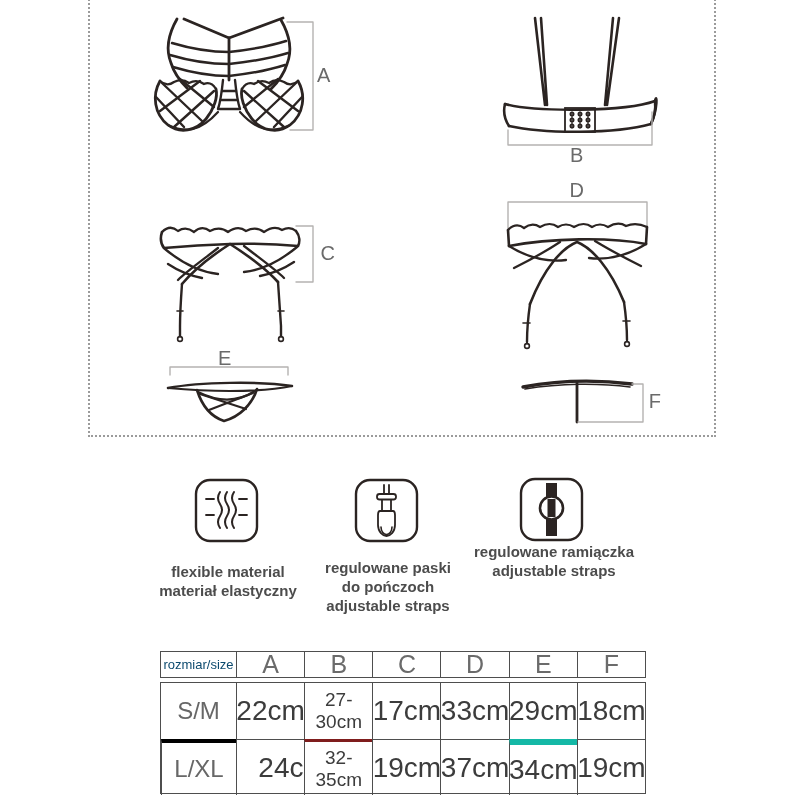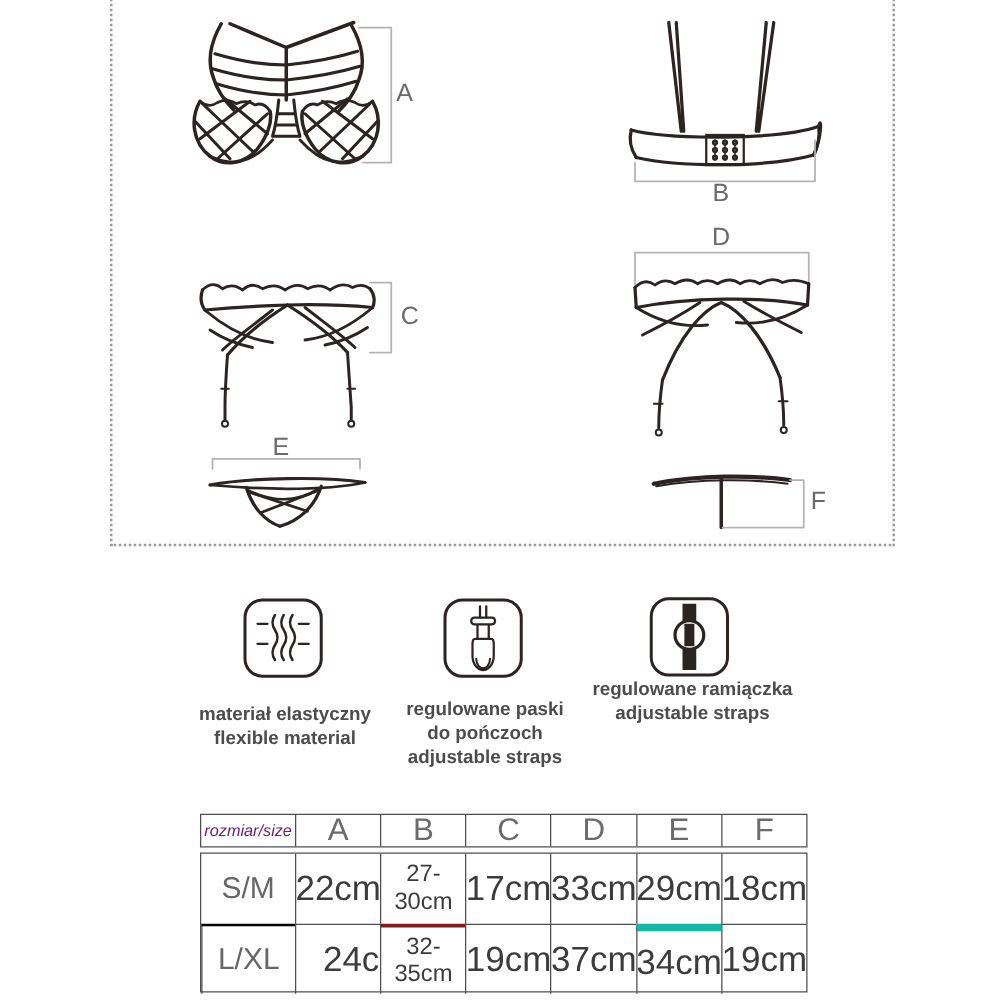--- a/index.html
+++ b/index.html
@@ -15,21 +15,21 @@
   .icon-svg{position:absolute;}
   
   .tbl-head,.tbl-body{position:absolute;left:160px;width:486px;display:grid;
       grid-template-columns:75px repeat(6,1fr);box-sizing:border-box;
       border:1px solid #4e4e4e;}
   .tbl-head{top:651px;height:27px;}
   .tbl-body{top:682px;height:112px;grid-template-rows:56px 56px;text-align:center;}
   .cell{display:flex;align-items:center;justify-content:center;
         border-left:1px solid #4e4e4e;box-sizing:border-box;overflow:hidden;}
   .cell:first-child{border-left:none;}
-  .corner{font-size:13px;color:#701a75;font-style:italic;}
+  .corner{font-size:13px;color:#0c4a6e;}
   .colhead{font-size:25px;color:#6b6b6b;font-weight:400;}
   .rowlabel{font-size:24px;color:#676767;}
   .val{font-size:28px;color:#3c3c3c;}
   .val.small{font-size:19px;}
   svg{display:block;}
 </style>
 </head>
 <body>
 
 <div class="stage">
@@ -210,22 +210,22 @@
   </svg>
 
   <svg class="icon-svg" style="left:518px;top:476px;" width="67" height="67" viewBox="0 0 67 67" fill="none" stroke="#2b2422" stroke-linecap="round">
     <rect x="3" y="3" width="61" height="61" rx="14" stroke-width="2.4"></rect>
     <rect x="28" y="7" width="11" height="53" fill="#2b2422" stroke="none"></rect>
     <circle cx="33.5" cy="32" r="11.5" fill="#ffffff" stroke-width="2.6"></circle>
     <rect x="29.5" y="23" width="8" height="18" fill="#2b2422" stroke="none"></rect>
   </svg>
 
   <div class="feature-text" style="left:140px;top:562px;width:176px;">
+    <div>flexible material</div>
     <div>materiał elastyczny</div>
-    <div>flexible material</div>
   </div>
   <div class="feature-text" style="left:298px;top:558px;width:180px;">
     <div>regulowane paski</div>
     <div>do pończoch</div>
     <div>adjustable straps</div>
   </div>
   <div class="feature-text" style="left:458px;top:542px;width:192px;">
     <div>regulowane ramiączka</div>
     <div>adjustable straps</div>
   </div>
@@ -242,21 +242,21 @@
 
   <div class="tbl-body">
     <div class="cell rowlabel">S/M</div>
     <div class="cell val">22cm</div>
     <div class="cell val small">27-30cm</div>
     <div class="cell val">17cm</div>
     <div class="cell val">33cm</div>
     <div class="cell val">29cm</div>
     <div class="cell val">18cm</div>
 
-    <div class="cell rowlabel row2" style="border-top:2px solid #000000;">L/XL</div>
+    <div class="cell rowlabel row2" style="border-top:4px solid #000000;">L/XL</div>
     <div class="cell val row2" style="border-top:1px solid #4e4e4e;padding-left:44px;">24cm</div>
     <div class="cell val small row2" style="border-top:3px solid #7f1d1d;">32-35cm</div>
     <div class="cell val row2" style="border-top:1px solid #4e4e4e;">19cm</div>
     <div class="cell val row2" style="border-top:1px solid #4e4e4e;">37cm</div>
     <div class="cell val row2" style="border-top:6px solid #14b8a6;">34cm</div>
     <div class="cell val row2" style="border-top:1px solid #4e4e4e;">19cm</div>
   </div>
 
 </div>
 

